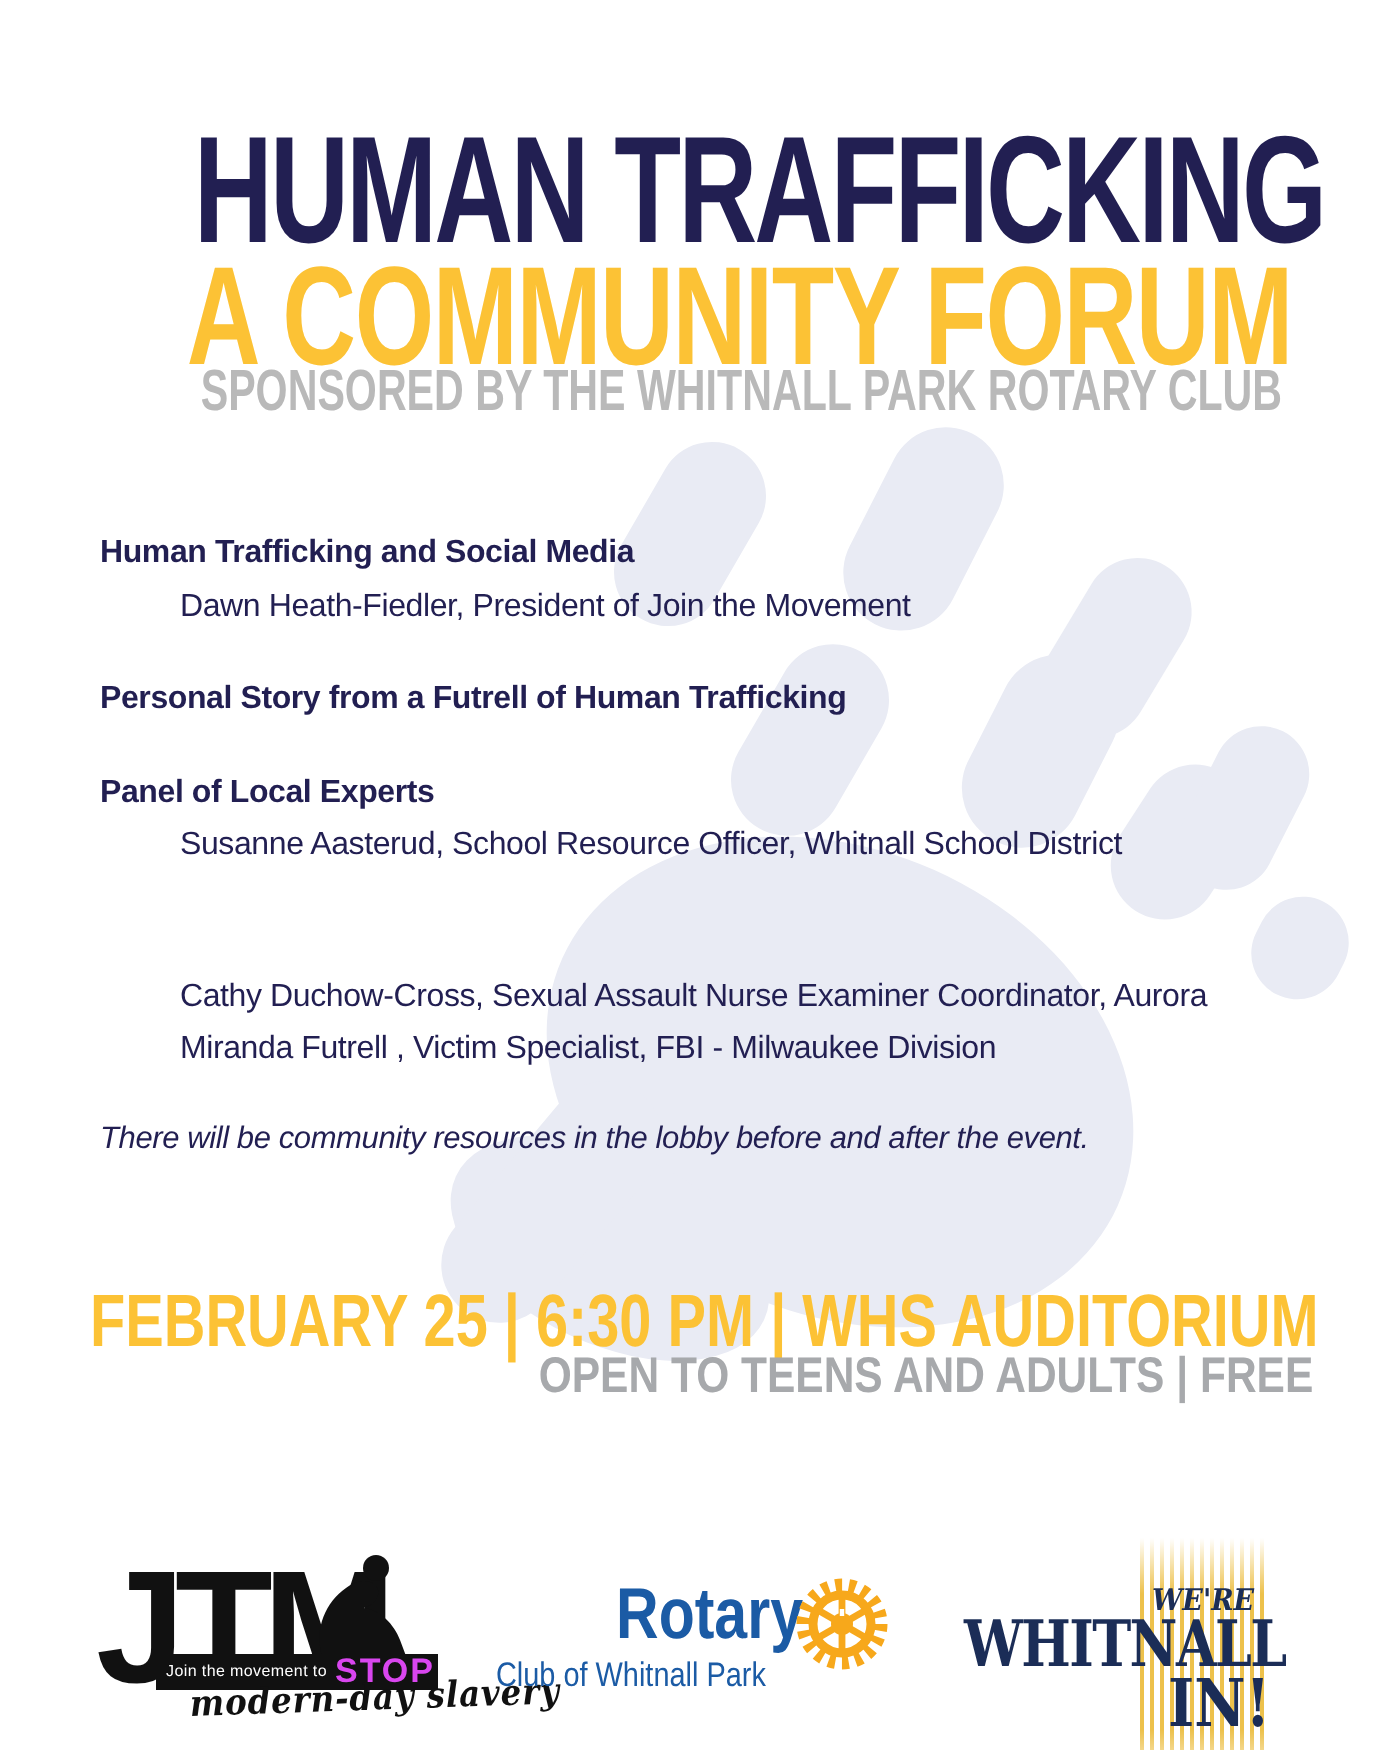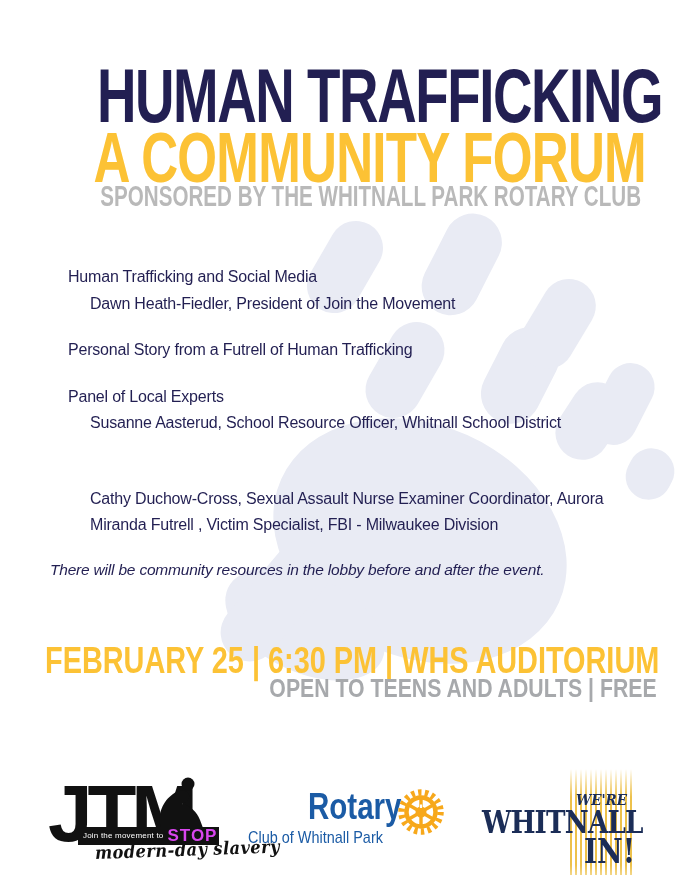--- a/index.html
+++ b/index.html
@@ -25,21 +25,21 @@
     color:var(--color-yellow,#fcc235); transform:scaleX(0.73);
   }
   .sponsor {
     top:156px; left:0; width:692px; text-align:center;
     font-size:29px; font-weight:bold;
     color:var(--color-sponsor_gray,#b9b9b9); transform:scaleX(0.71);
   }
 
   
   .body-line { font-size:16px; letter-spacing:-0.2px; color:var(--color-navy,#221f52); z-index:2; }
-  .heading { font-weight:normal; left:68px; }
+  .heading { font-weight:bold; left:50px; }
   .speaker { left:90px; }
   .note { left:50px; font-style:italic; font-size:15.5px;text-align:center; }
 
   
   .when-where {
     left:45px; top:616px; font-size:37px; font-weight:bold;
     color:var(--color-yellow,#fcc235);
     transform:scaleX(0.78); transform-origin:left center;
   }
   .audience {

